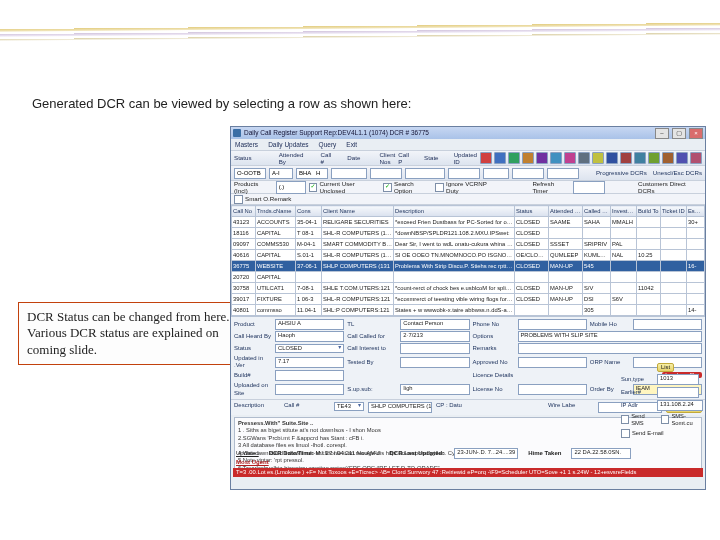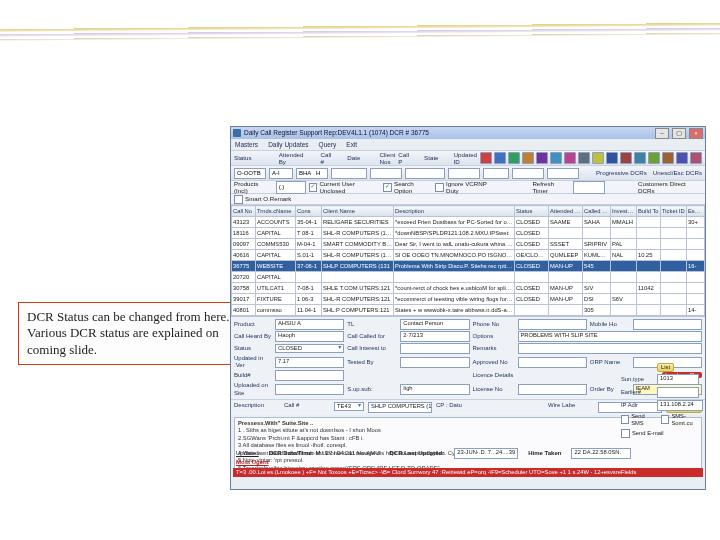--- a/index.html
+++ b/index.html
@@ -297,20 +297,21 @@
     color: #4a66a0;
     font-size: 6px;
   }
 </style>
 </head>
 <body>
 
 <div class="page">
   <div class="swoosh"></div>
 
+  <div class="intro">Generated DCR can be viewed by selecting a row as shown here:</div>
 
   <div class="callout">DCR Status can be changed from here. Various DCR status are explained on coming slide.</div>
 
   <div class="shot">
 
     <div class="titlebar">
       <span class="win-icon"></span>
       <span class="t-text">Daily Call Register  Support Rep:DEV4L1.1 (1074)  DCR # 36775</span>
       <span class="win-btn">–</span>
       <span class="win-btn">▢</span>

